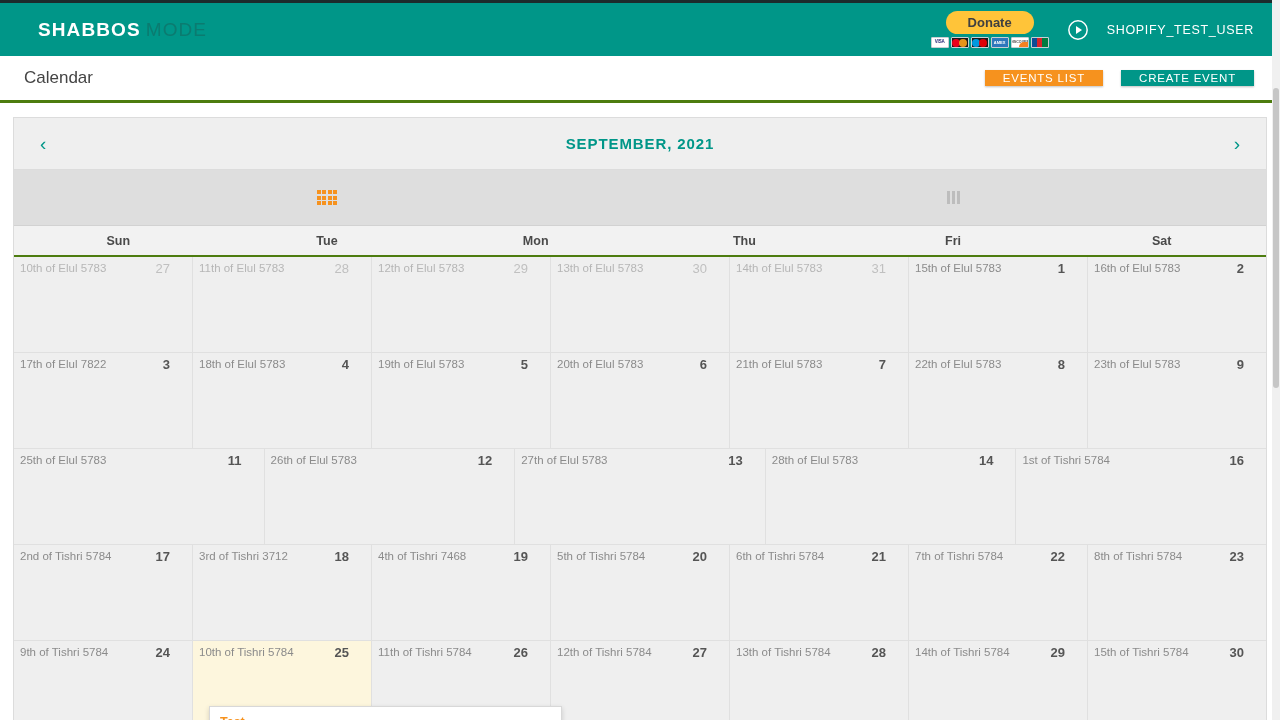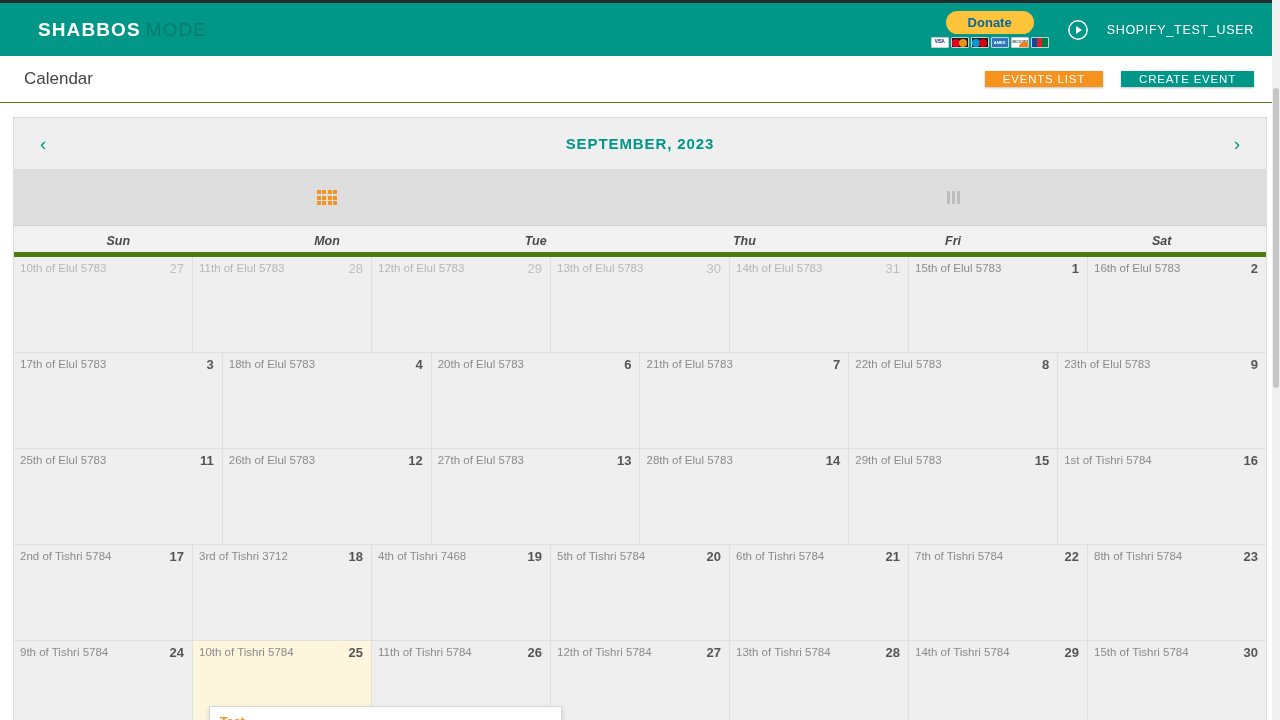--- a/index.html
+++ b/index.html
@@ -61,21 +61,21 @@
   
   .donate-block {
     display: flex;
     flex-direction: column;
     align-items: center;
     gap: 3px;
     cursor: pointer;
   }
   .donate-btn {
     background: #ffc439;
-    color: #0369a1;
+    color: #404040;
     font-size: 13px;
     font-weight: 700;
     border: none;
     border-radius: 13px;
     padding: 4px 22px;
     cursor: pointer;
     font-family: "Liberation Sans", sans-serif;
   }
   .cards { display: flex; gap: 2px; }
   .card-ic {
@@ -126,21 +126,21 @@
     white-space: nowrap;
   }
 
   
   .pagehead {
     height: 47px;
     background: #ffffff;
     display: flex;
     align-items: center;
     padding: 0 26px 0 24px;
-    border-bottom: 1px solid #4d7c0f;
+    border-bottom: 3px solid #4d7c0f;
   }
   .page-title { font-size: 17px; color: #444; font-weight: 400; }
   .head-actions { margin-left: auto; display: flex; align-items: center; gap: 0; }
   .btn {
     font-size: 11.5px;
     letter-spacing: .8px;
     color: #fff;
     border: none;
     padding: 2px 18px;
     cursor: pointer;
@@ -202,22 +202,21 @@
   }
   .grid-icon { display: grid; grid-template-columns: repeat(4,4px); gap: 1.5px; }
   .grid-icon i { width: 4px; height: 4px; background: #f6921e; display: block; }
   .col-icon { display: flex; gap: 2px; }
   .col-icon i { width: 3px; height: 13px; background: #bdbdbd; display: block; }
 
   .dow-row {
     display: flex;
     height: 31px;
     background: #f2f2f2;
-    border-bottom: 5px solid #4d7c0f;
-    font-style: italic;
+    border-bottom: 2px solid #4d7c0f;
   }
   .dow {
     flex: 1;
     text-align: center;
     font-size: 12.5px;
     font-weight: 700;
     color: #4a4a4a;
     line-height: 31px;
   }
 
@@ -238,21 +237,21 @@
   .daycell:last-child { border-right: none; }
   .daycell.today { background: #fdf6dd; }
   .hebdate {
     font-size: 11.5px;
     color: #8b8b8b;
     white-space: nowrap;
   }
   .hebdate.dim { color: #b6b6b6; }
   .daynum {
     position: absolute;
-    top: 4px; right: 8px;
+    top: 4px; right: 22px;
     font-size: 13px;
     font-weight: 700;
     color: #555;
   }
   .daynum.dim { color: #c0c0c0; font-weight: 400; }
 
   
   .event-pop {
     position: absolute;
     left: 195px;
@@ -340,21 +339,21 @@
   <div class="head-actions">
     <button class="btn btn-orange">EVENTS LIST</button>
     <button class="btn btn-teal">CREATE EVENT</button>
   </div>
 </div>
 
 <div class="cal-wrap">
 
   <div class="month-bar">
     <div class="chev">‹</div>
-    <div class="month-title">SEPTEMBER, 2023</div>
+    <div class="month-title">SEPTEMBER, 2021</div>
     <div class="chev right">›</div>
   </div>
 
   <div class="viewbar">
     <div class="viewcell">
       <span class="grid-icon">
         <i></i>
           <i></i>
           <i></i>
           <i></i>
@@ -372,22 +371,22 @@
       <span class="col-icon">
           <i></i>
           <i></i>
           <i></i>
         </span>
     </div>
   </div>
 
   <div class="dow-row">
     <div class="dow">Sun</div>
+    <div class="dow">Tue</div>
     <div class="dow">Mon</div>
-    <div class="dow">Tue</div>
     <div class="dow">Thu</div>
     <div class="dow">Fri</div>
     <div class="dow">Sat</div>
   </div>
 
   <div class="weeks" id="weeks">
       <div class="week">
         <div class="daycell">
           <div class="hebdate dim">10th of Elul 5783</div>
           <div class="daynum dim">27</div>
@@ -412,28 +411,32 @@
           <div class="hebdate">15th of Elul 5783</div>
           <div class="daynum">1</div>
         </div>
         <div class="daycell">
           <div class="hebdate">16th of Elul 5783</div>
           <div class="daynum">2</div>
         </div>
       </div>
       <div class="week">
         <div class="daycell">
-          <div class="hebdate">17th of Elul 5783</div>
+          <div class="hebdate">17th of Elul 7822</div>
           <div class="daynum">3</div>
         </div>
         <div class="daycell">
           <div class="hebdate">18th of Elul 5783</div>
           <div class="daynum">4</div>
         </div>
         <div class="daycell">
+          <div class="hebdate">19th of Elul 5783</div>
+          <div class="daynum">5</div>
+        </div>
+        <div class="daycell">
           <div class="hebdate">20th of Elul 5783</div>
           <div class="daynum">6</div>
         </div>
         <div class="daycell">
           <div class="hebdate">21th of Elul 5783</div>
           <div class="daynum">7</div>
         </div>
         <div class="daycell">
           <div class="hebdate">22th of Elul 5783</div>
           <div class="daynum">8</div>
@@ -452,24 +455,20 @@
           <div class="hebdate">26th of Elul 5783</div>
           <div class="daynum">12</div>
         </div>
         <div class="daycell">
           <div class="hebdate">27th of Elul 5783</div>
           <div class="daynum">13</div>
         </div>
         <div class="daycell">
           <div class="hebdate">28th of Elul 5783</div>
           <div class="daynum">14</div>
-        </div>
-        <div class="daycell">
-          <div class="hebdate">29th of Elul 5783</div>
-          <div class="daynum">15</div>
         </div>
         <div class="daycell">
           <div class="hebdate">1st of Tishri 5784</div>
           <div class="daynum">16</div>
         </div>
       </div>
       <div class="week">
         <div class="daycell">
           <div class="hebdate">2nd of Tishri 5784</div>
           <div class="daynum">17</div>

